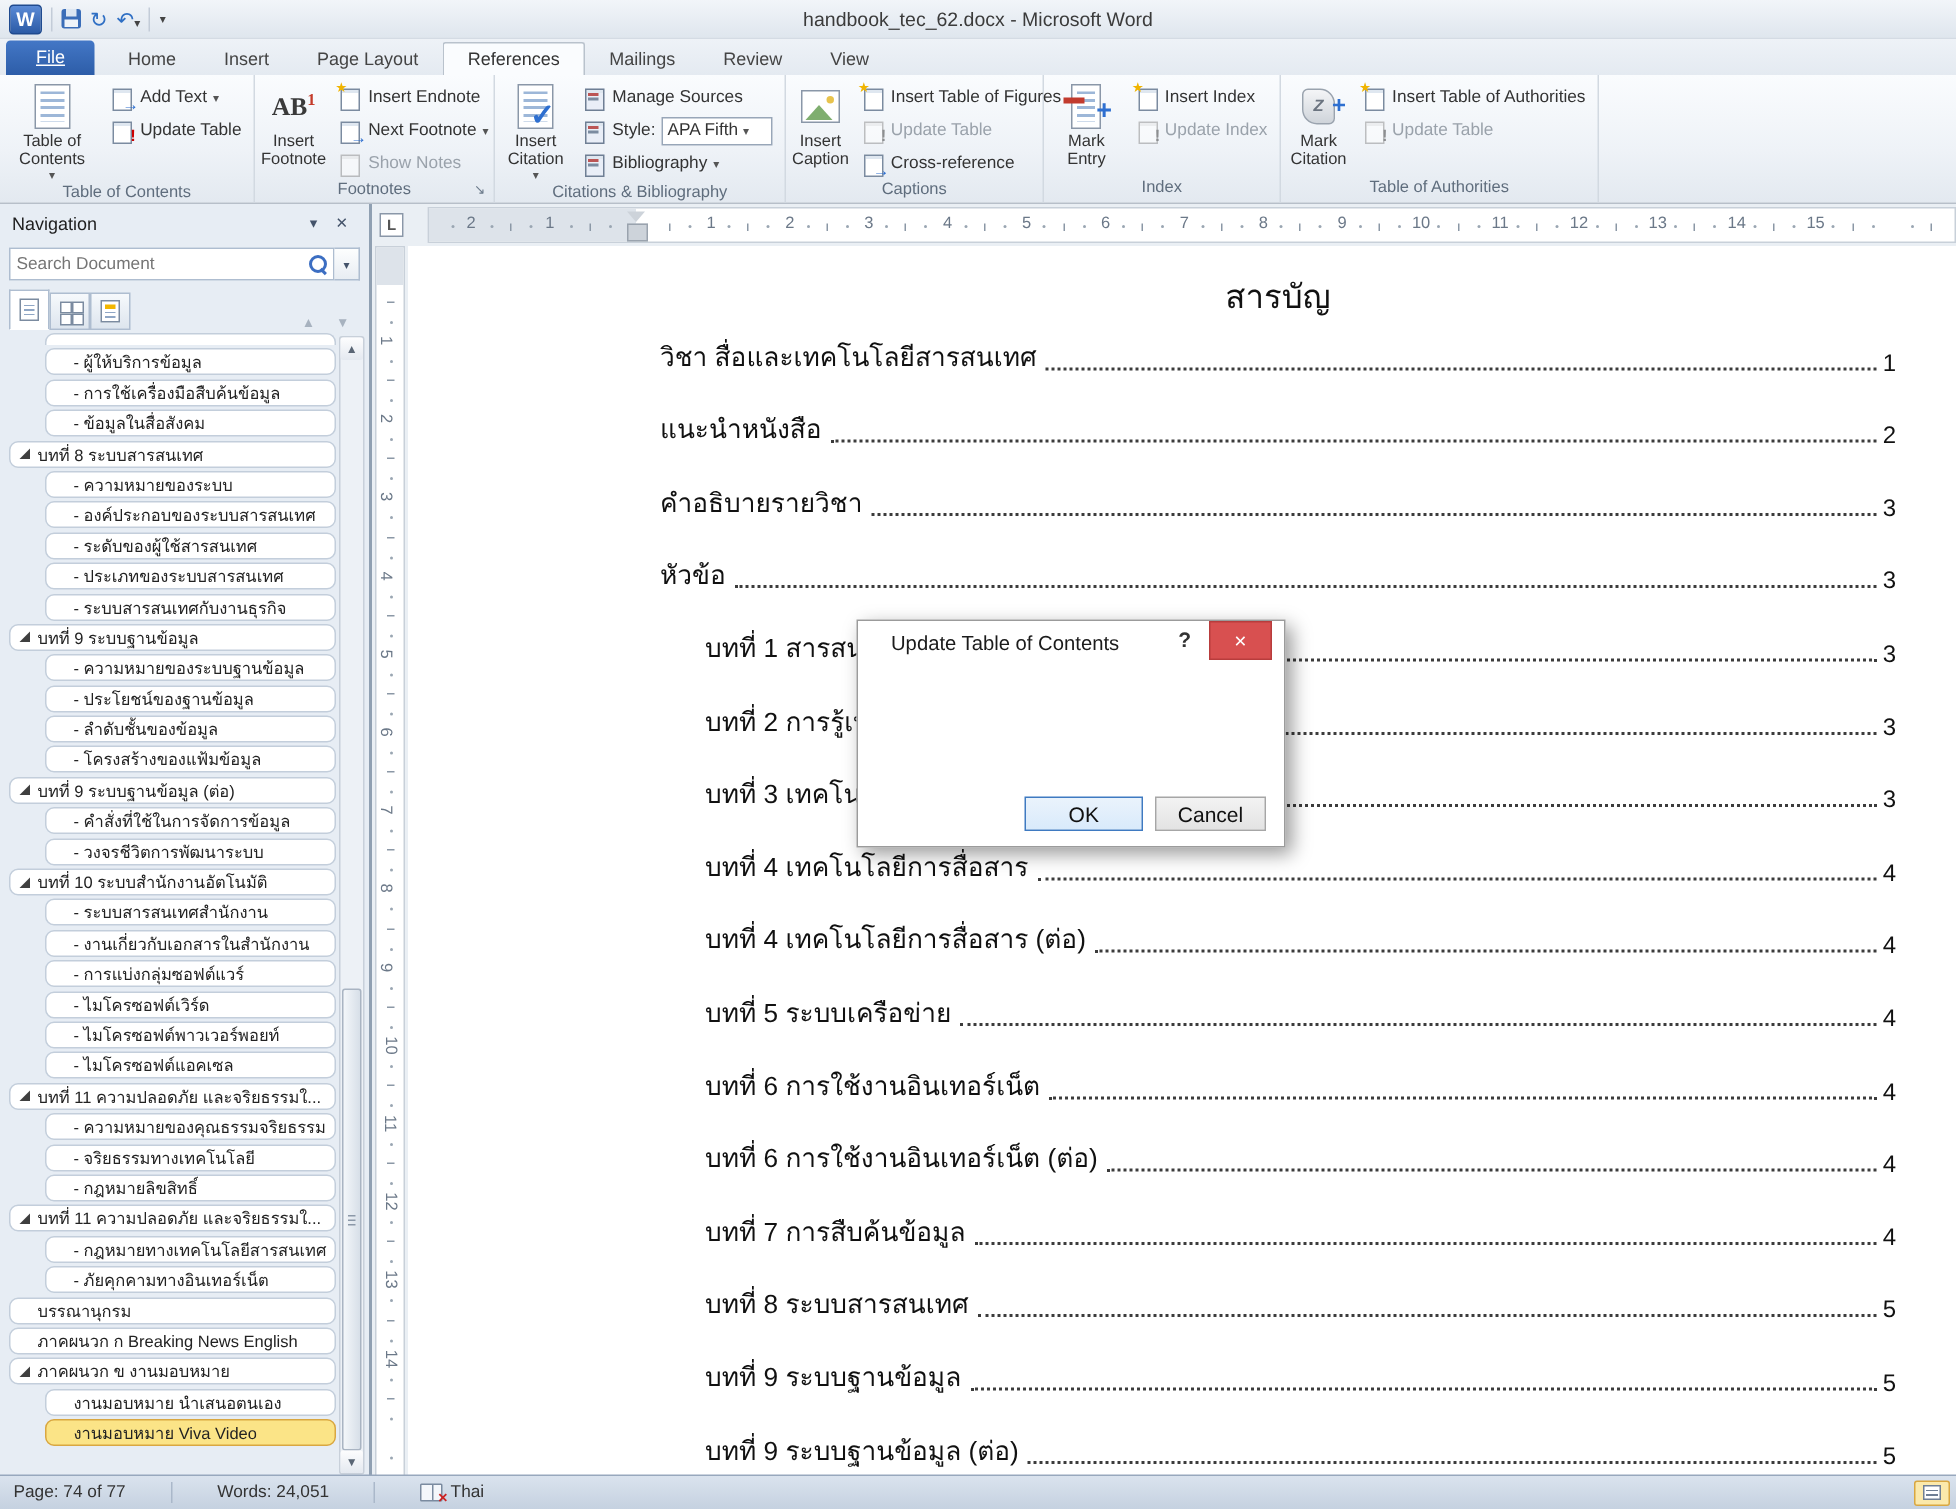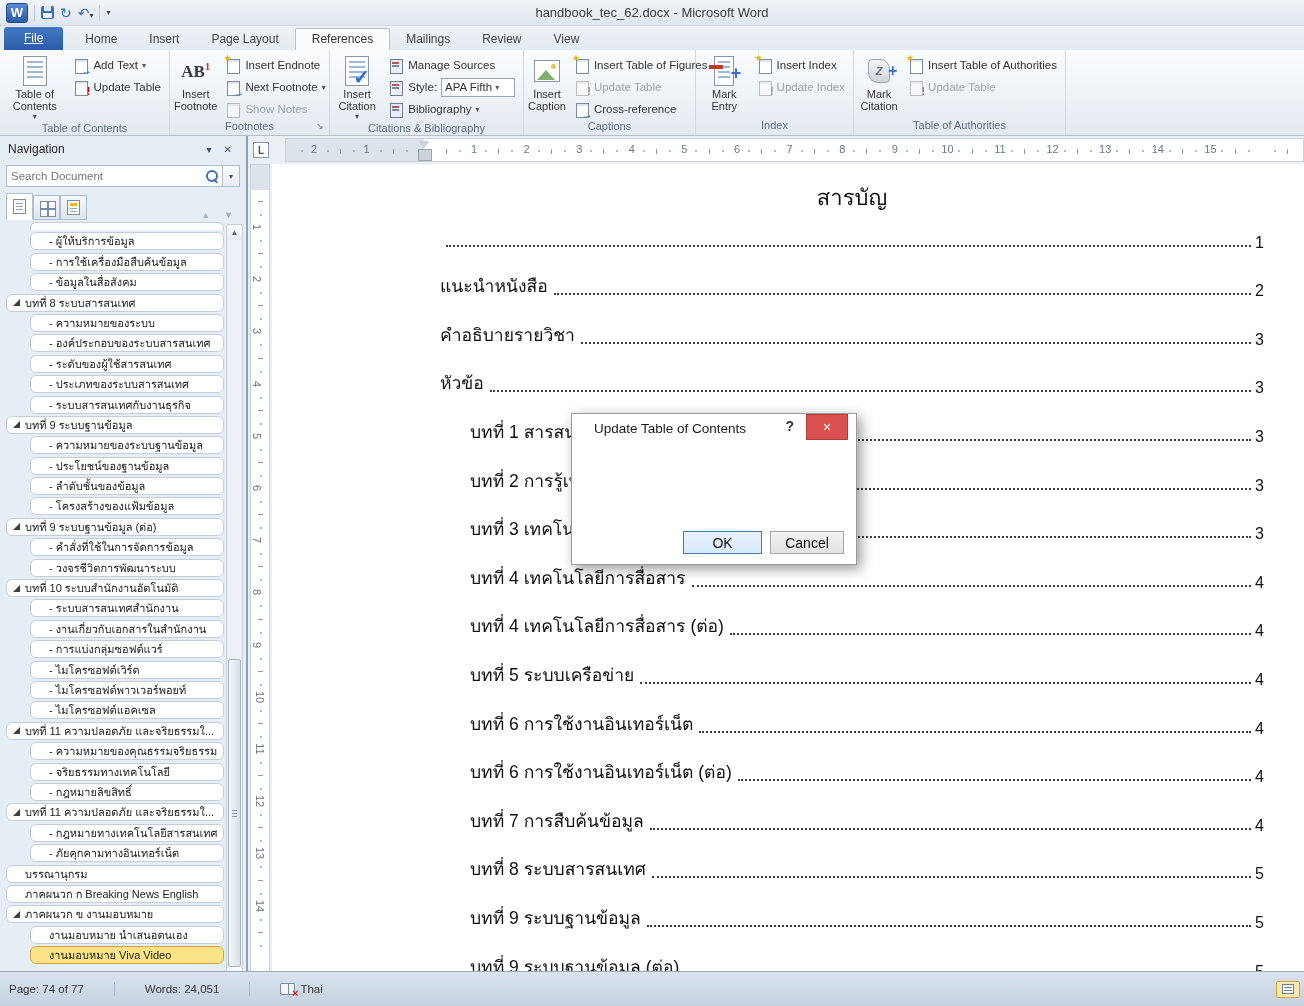--- a/index.html
+++ b/index.html
@@ -147,21 +147,21 @@
   .radio-row { display:flex; align-items:center; gap:5px; height:19px; }
   .radio { width:13px; height:13px; border:1px solid #555; border-radius:50%; background:#fff; position:relative; flex:0 0 13px; }
   .radio.sel::after { content:""; position:absolute; left:3px; top:3px; width:5px; height:5px; border-radius:50%; background:#1f5fa8; }
   .radio-label.focus { outline:1px dotted #333; padding:1px 2px; }
   .dlg-buttons { position:absolute; right:12px; bottom:10px; display:flex; gap:8px; }
   .btn { height:23px; display:flex; align-items:center; justify-content:center; font-size:14px; color:#111; }
   .btn-ok { width:79px; background:linear-gradient(#eaf3fc,#d9eafb); border:1px solid #3f7ac1; }
   .btn-cancel { width:74px; background:linear-gradient(#f3f3f3,#e3e3e3); border:1px solid #a6a6a6; }
 
   
-  .statusbar { position:absolute; left:0; right:0; bottom:0; height:35px; background:linear-gradient(#dae3ee,#c5d1e0); border-top:1px solid #98a8bd; display:flex; align-items:center; font-size:11.5px; color:#333;gap:21px; }
+  .statusbar { position:absolute; left:0; right:0; bottom:0; height:23px; background:linear-gradient(#dae3ee,#c5d1e0); border-top:1px solid #98a8bd; display:flex; align-items:center; font-size:11.5px; color:#333;gap:21px; }
   .st-item { padding:0 9px; display:flex; align-items:center; gap:5px; }
   .st-sep { width:1px; height:14px; background:#aab8ca; }
   .bookico { width:15px; height:12px; background:#f4f7fb; border:1px solid #7b8ba0; border-radius:1px; position:relative; }
   .bookico::before { content:""; position:absolute; left:7px; top:0; bottom:0; width:1px; background:#7b8ba0; }
   .bookico::after { content:"\00d7"; position:absolute; right:-4px; bottom:-5px; color:#c22; font-weight:bold; font-size:11px; }
   .st-right { margin-left:auto; display:flex; align-items:center; padding-right:4px; }
   .viewbtn { width:24px; height:17px; border:1px solid #d9a741; background:#fbe9ab; border-radius:2px; display:flex; align-items:center; justify-content:center; }
   .viewbtn .g { width:12px; height:10px; background:#fff; border:1px solid #6f7f94; position:relative; }
   .viewbtn .g::before { content:""; position:absolute; left:1px; right:1px; top:2px; height:6px; background:repeating-linear-gradient(#6f7f94 0 1px, transparent 1px 3px); }
 </style>
@@ -683,20 +683,21 @@
           <span class="vtick" style="top: 766.7px;"></span>
           <span class="vdot" style="top: 779.75px;"></span>
           <span class="vdot" style="top: 805.85px;"></span>
         </div>
 
       <div class="page">
         <div class="doc-title">สารบัญ</div>
         <div class="toc">
 
         <div class="toc-row">
+              <span class="toc-text">วิชา สื่อและเทคโนโลยีสารสนเทศ</span>
               <span class="toc-dots"></span>
               <span class="toc-page">1</span>
             </div>
             <div class="toc-row">
               <span class="toc-text">แนะนำหนังสือ</span>
               <span class="toc-dots"></span>
               <span class="toc-page">2</span>
             </div>
             <div class="toc-row">
               <span class="toc-text">คำอธิบายรายวิชา</span>

